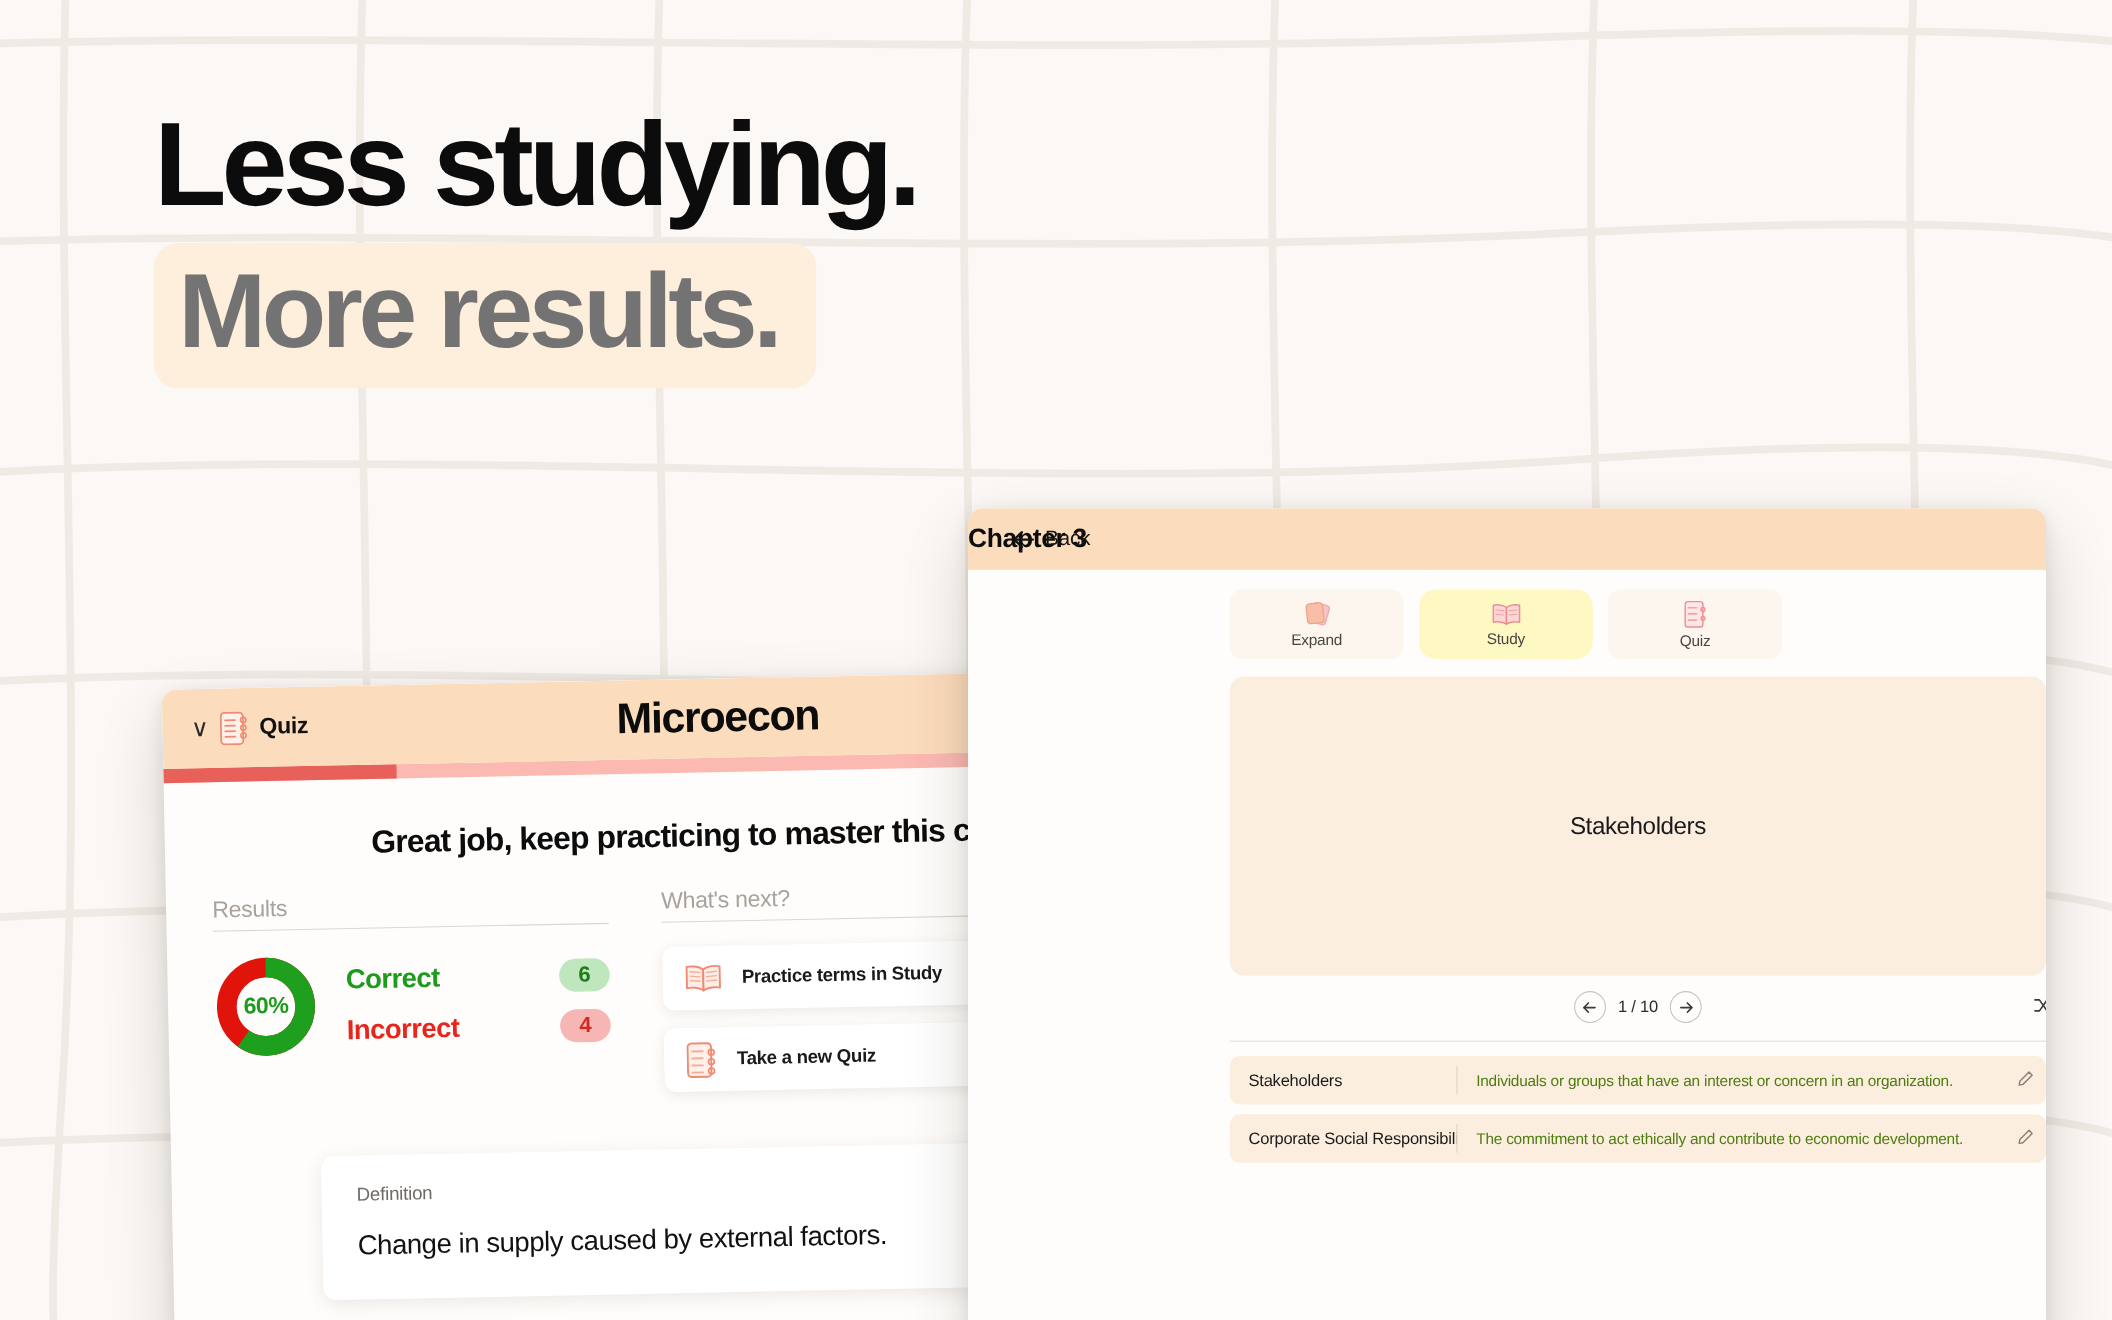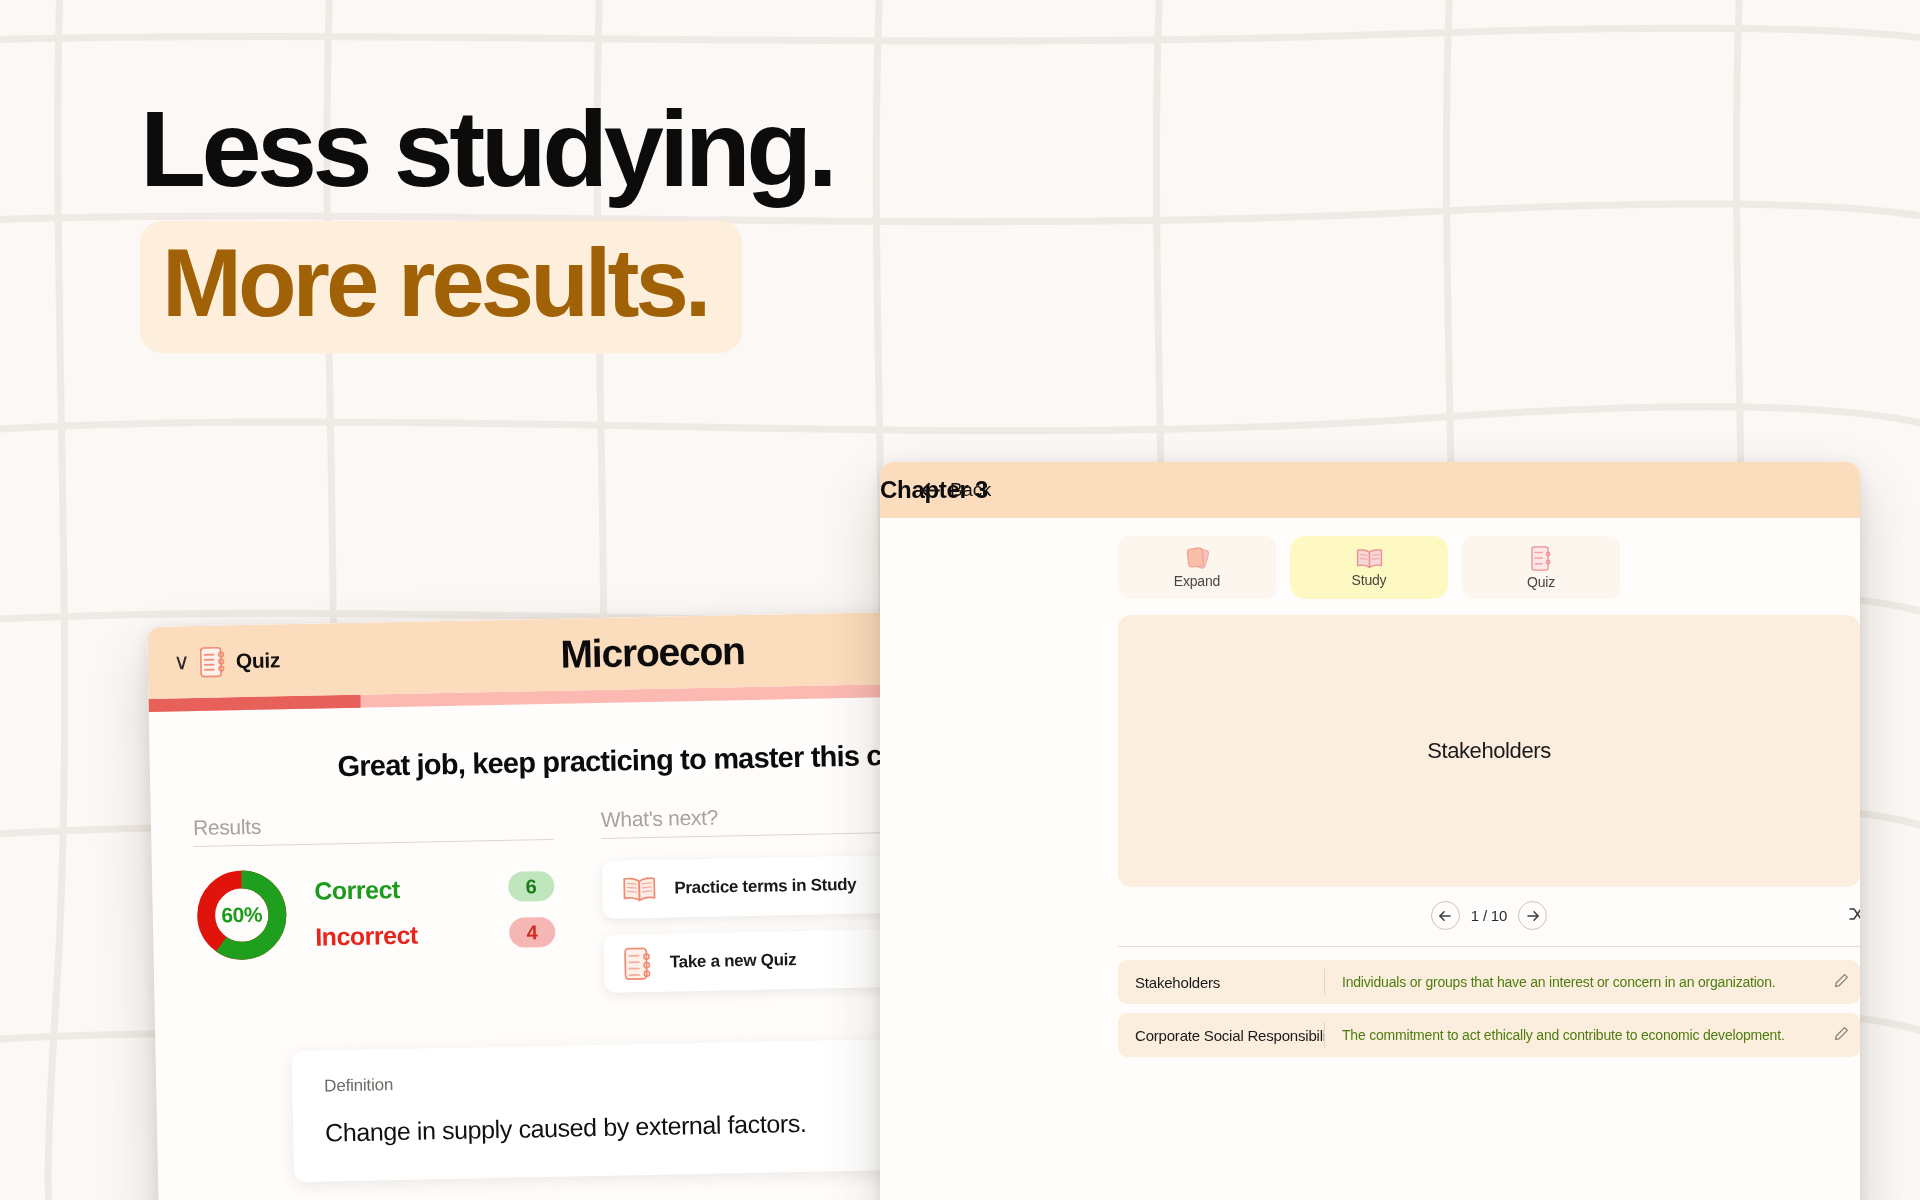--- a/index.html
+++ b/index.html
@@ -29,21 +29,21 @@
     display:inline-block;
     margin-top:18px;
     background:#FDEFDC;
     border-radius:22px;
     padding:14px 34px 22px 22px;
   }
   .highlight {
     font-size:96px;
     font-weight:800;
     letter-spacing:-4px;
-    color:#a16207;
+    color:#737373;
     line-height:1.0;
     white-space:nowrap;
   }
 
   .subtitle {
     margin-top:52px;
     margin-left:24px;
     font-size:43px;
     font-weight:400;
     letter-spacing:-0.6px;

